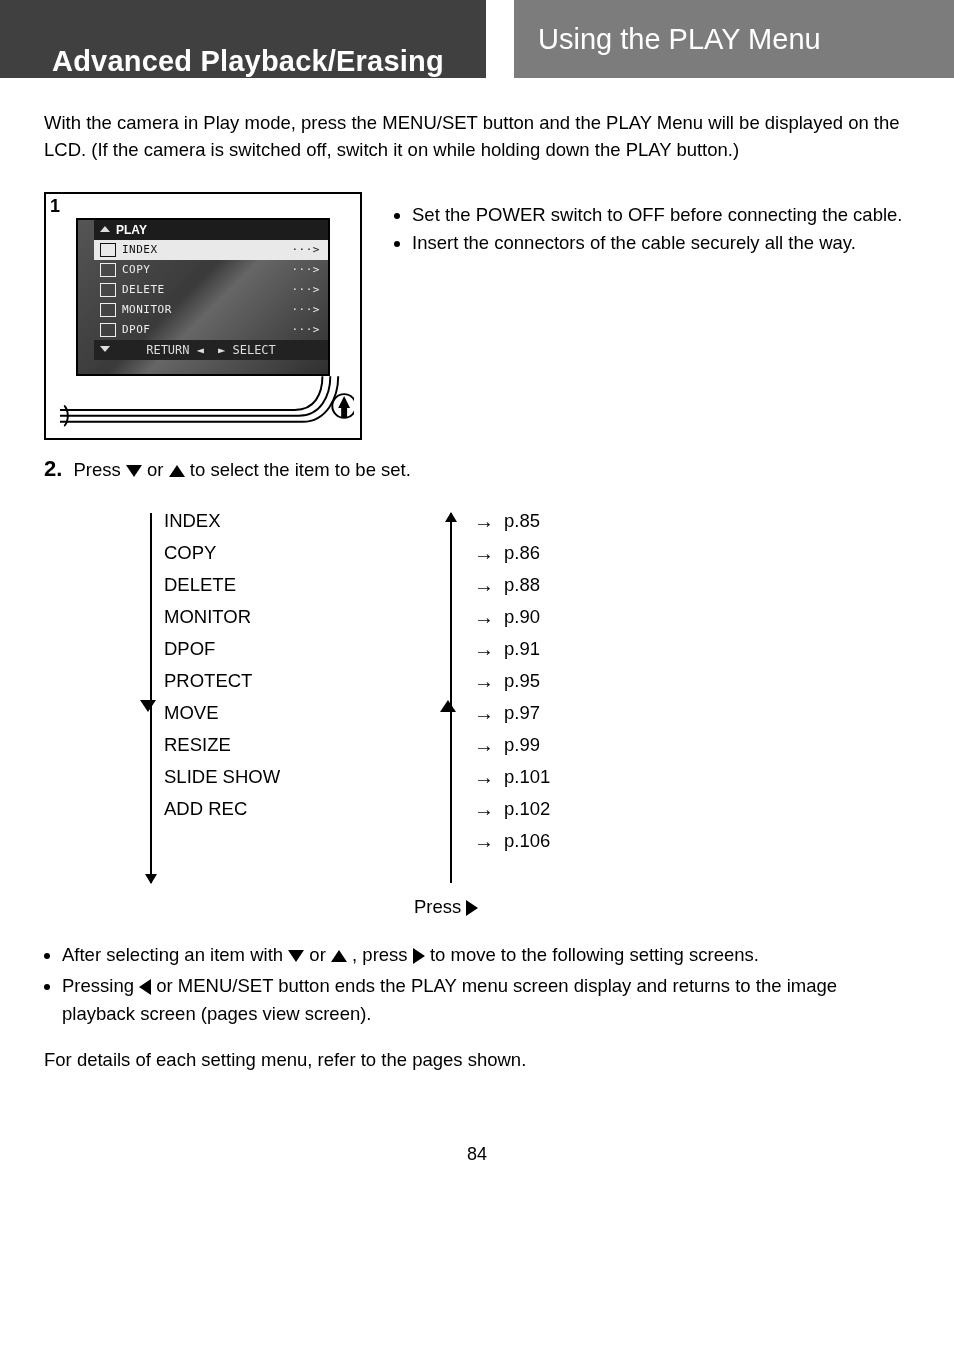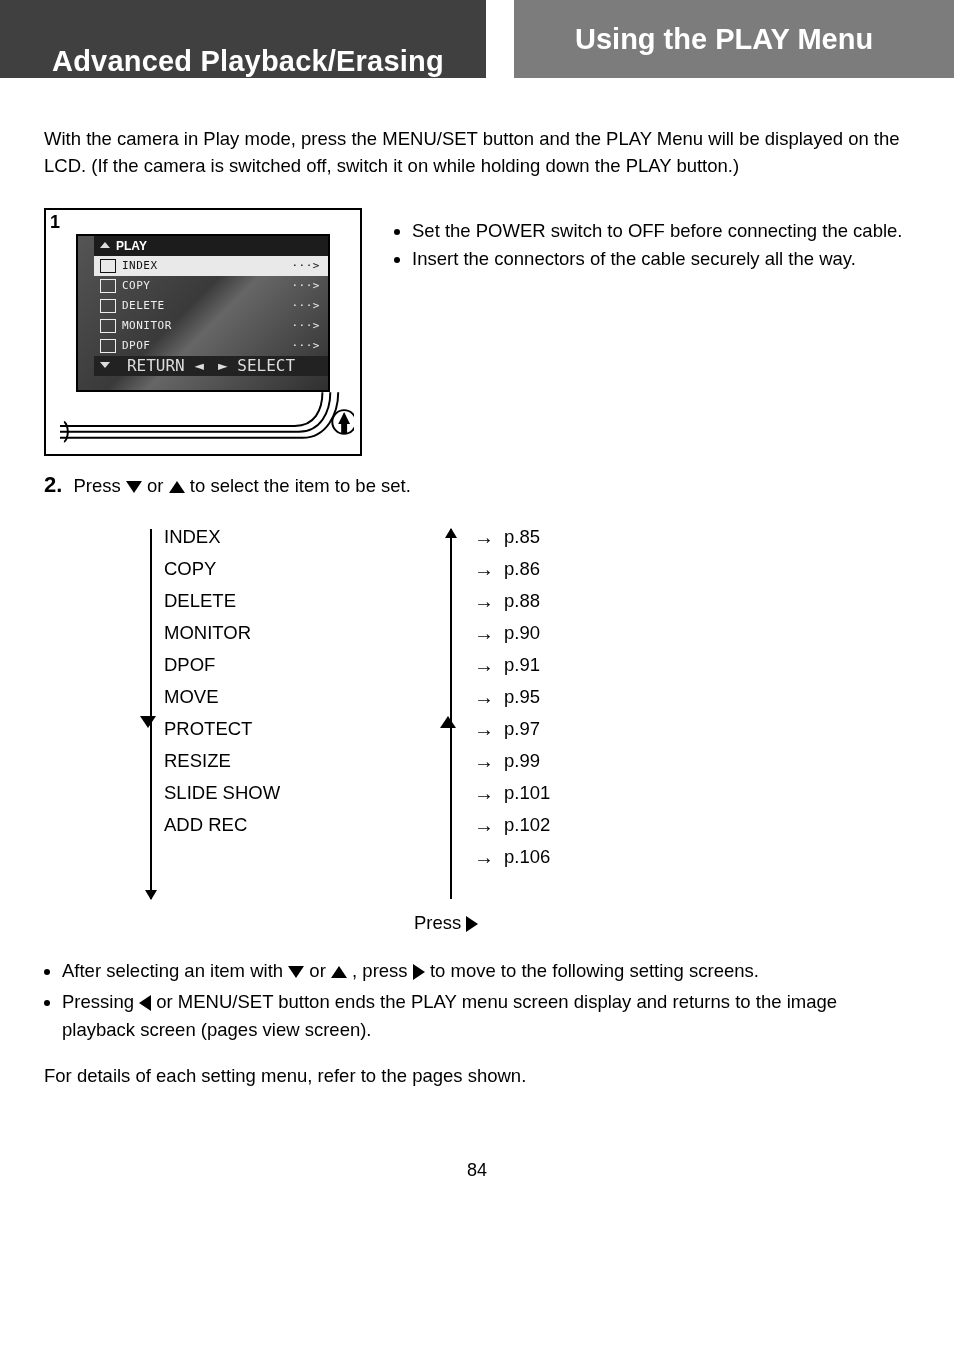--- a/index.html
+++ b/index.html
@@ -36,36 +36,35 @@
     box-sizing: border-box;
   }
   .hb-left-text {
     color: #fff;
     font-weight: 700;
     font-size: 29px;
     letter-spacing: 0.2px;
   }
   .hb-right-text {
     color: #fff;
-    font-weight: 700;
+    font-weight: 400;
     font-size: 29px;
-    margin-left: 37px;
   }
   .spacer1 { height: 32px; }
 
   .page {
     padding: 0 44px 0 44px;
     box-sizing: border-box;
     position: relative;
   }
 
   .intro {
     font-size: 18.5px;
     line-height: 1.45;
-    margin: 16px 0 28px 0;
+    margin: 0 0 28px 0;
   }
 
   .row {
     display: flex;
     gap: 32px;
   }
 
   
   .screenshot {
     width: 318px;
@@ -142,21 +141,21 @@
     border:1px solid currentColor;
     margin-right:6px;
     display:inline-block;
   }
   .lcd-row .lbl { display:flex; align-items:center; }
   .lcd-row .arw { font-size:11px; }
   .lcd-footer {
     height: 20px;
     background:#222;
     color:#ddd;
-    font-size:16px;
+    font-size:12px;
     font-family: monospace;
     display:flex;
     align-items:center;
     justify-content:center;
     gap: 14px;
     position:relative;
   }
   .lcd-footer .chev-down {
     position:absolute; left:6px; top:6px;
     width:0;height:0;
@@ -405,22 +404,22 @@
 
       <div class="vline head-up" style="left:406px; top:8px; height:370px;"></div>
       <span class="tri-up" style="position:absolute; left:396px; top:195px;"></span>
 
       <div class="colL">
         <div class="item">INDEX</div>
         <div class="item">COPY</div>
         <div class="item">DELETE</div>
         <div class="item">MONITOR</div>
         <div class="item">DPOF</div>
+        <div class="item">PROTECT</div>
         <div class="item">MOVE</div>
-        <div class="item">PROTECT</div>
         <div class="item">RESIZE</div>
         <div class="item">SLIDE SHOW</div>
         <div class="item">ADD REC</div>
       </div>
 
       <div class="colR">
         <div class="item">
             <span class="arrow">→</span>
             <span>p.85</span>
           </div>

